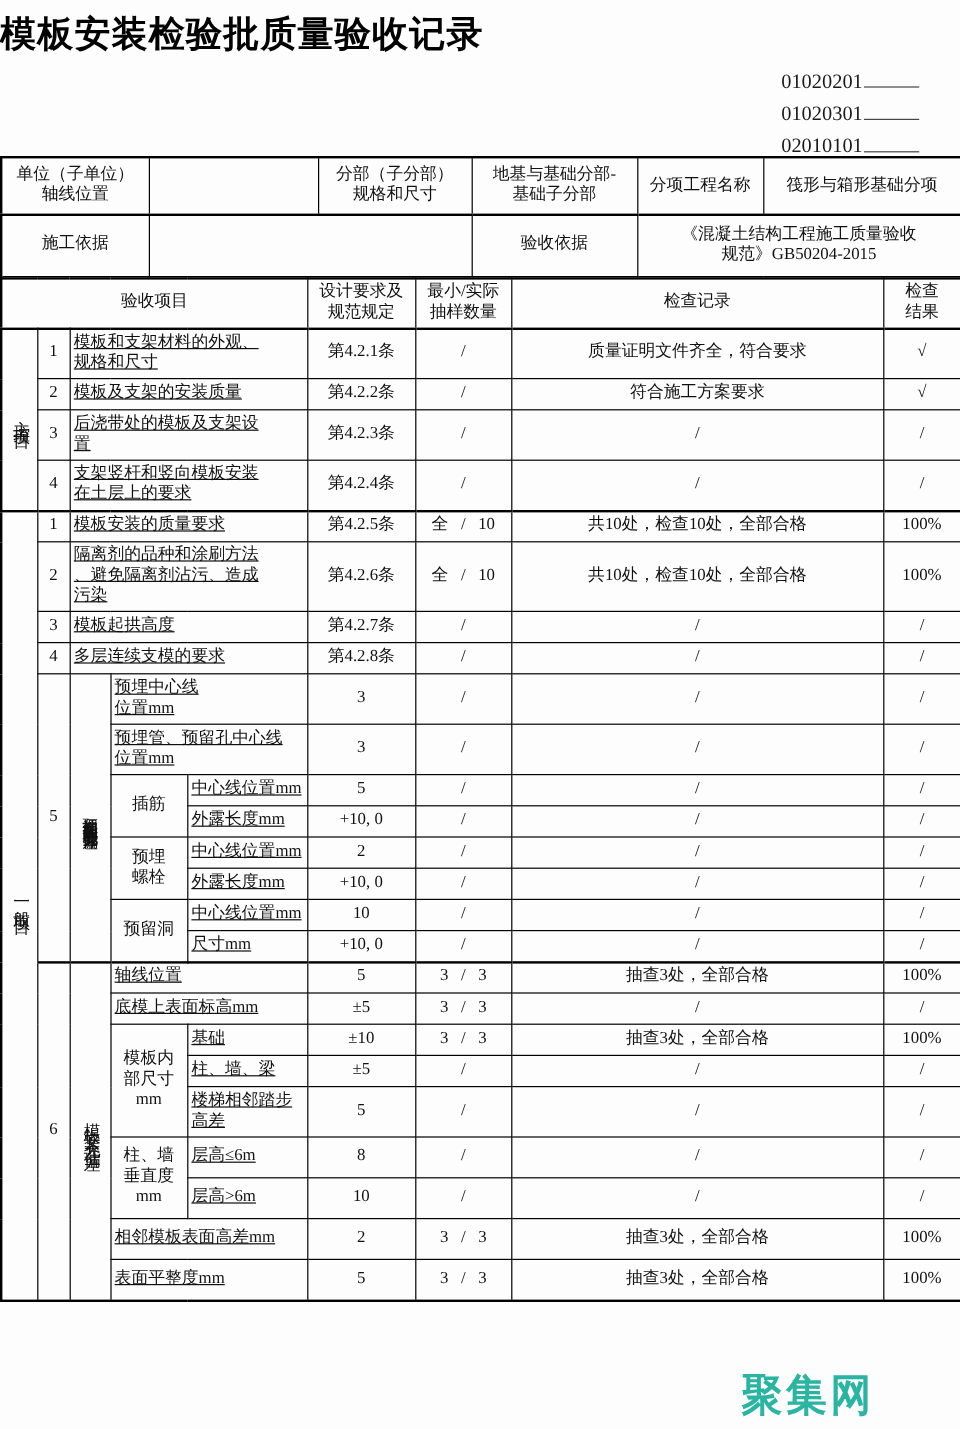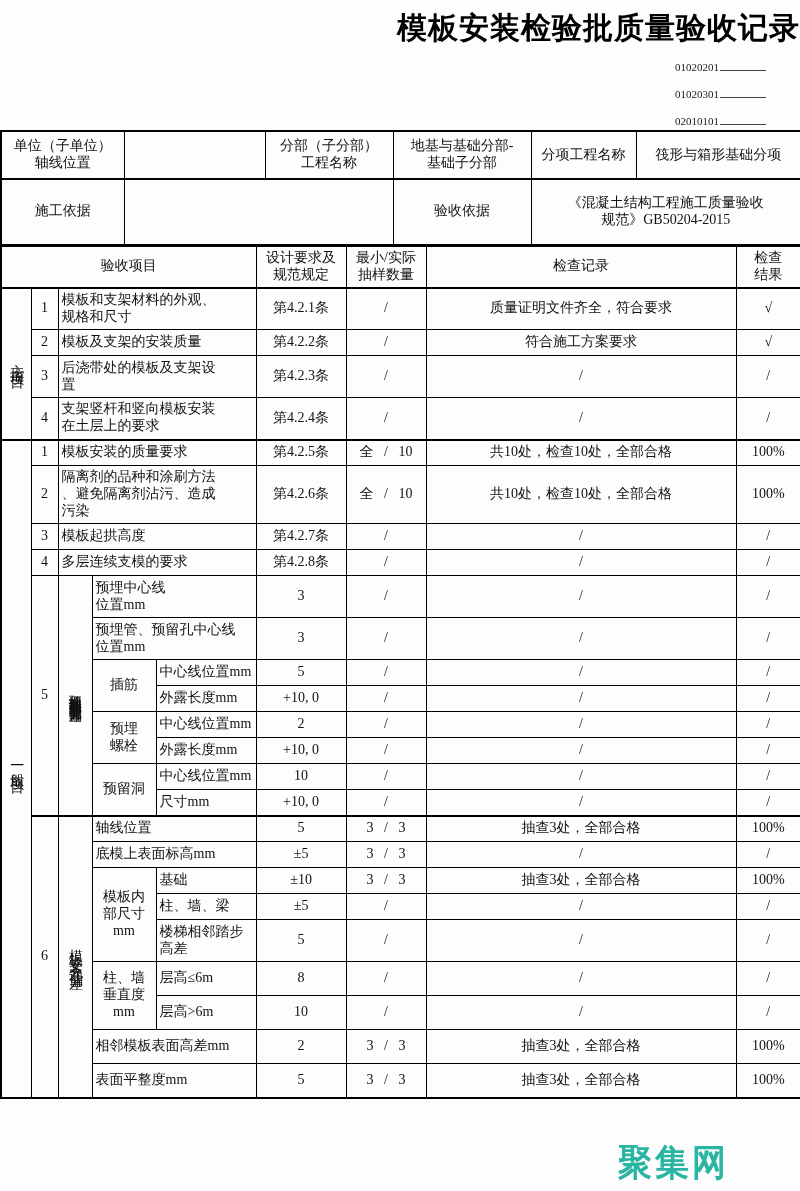--- a/index.html
+++ b/index.html
@@ -2,51 +2,51 @@
 <html><head>
 <meta charset="utf-8">
 <style>
   html,body { margin:0; padding:0; background:#fff; }
   .page {
     position:relative; width:800px; height:1191px; margin:0 auto;
     background:#fdfdfd; color:#111; overflow:hidden;
     font-family:"Liberation Serif", serif;
   }
   .title {
-    text-align:right; padding-top:8px;
+    text-align:left; padding-top:8px;
     font-family:"Liberation Sans", sans-serif;
     font-weight:bold; font-size:30px; letter-spacing:1px; color:#000;
   }
   .codes {
     position:absolute; top:54px; right:34px;
-    font-size:11px; line-height:27px; color:#1a1a1a;
+    font-size:17px; line-height:27px; color:#1a1a1a;
   }
   .code-line .uline {
     display:inline-block; width:46px; height:15px;
     border-bottom:1.5px solid #444; margin-left:1px;
   }
   table { border-collapse:collapse; table-layout:fixed; width:800px; }
   .info-table { margin-top:81px; border:2px solid #000; border-bottom:none; }
   .items-table { border:2px solid #000; }
   td {
     border:1px solid #000; text-align:center; vertical-align:middle;
     font-size:14px; line-height:1.2; padding:1px 3px;
     white-space:pre-line; word-break:break-all; color:#111;
   }
-  td.left { text-align:left; }
+  td.left { text-align:left;text-decoration:underline; }
   td.samp { word-spacing:7px; }
   .vert-cell { padding:0; }
   .vert {
     display:inline-block; writing-mode:vertical-rl; text-orientation:upright;
     letter-spacing:4px; font-size:14px;
   }
   .vert.small { letter-spacing:1px; font-size:13px; }
   tr.h26 { height:26px; } tr.h34 { height:34px; } tr.h42 { height:42px; }
   tr.h58 { height:58px; } tr.h48 { height:48px; } tr.h49 { height:49px; }
-  tr.h51 { height:65px; }
+  tr.h51 { height:51px; }
   tr.tt > td { border-top:2px solid #000; }
   tr.tb > td { border-bottom:2px solid #000; }
   .watermark {
     position:absolute; left:618px; top:1140px; z-index:5;
     font-family:"Liberation Sans", sans-serif; font-weight:bold;
     font-size:34px; letter-spacing:3px; transform:scaleY(1.08);
   }
 </style>
 </head>
 <body>
@@ -69,21 +69,21 @@
       <col style="width:138px">
         <col style="width:105px">
         <col style="width:165px">
     </colgroup>
     <tbody>
         <tr class="h48">
       <td>单位（子单位）
 轴线位置</td>
       <td></td>
       <td>分部（子分部）
-工程名称</td>
+规格和尺寸</td>
       <td>地基与基础分部-
 基础子分部</td>
       <td>分项工程名称</td>
       <td>筏形与箱形基础分项</td>
     </tr>
     <tr class="h51 tt">
       <td>施工依据</td>
       <td colspan="2"></td>
       <td>验收依据</td>
       <td colspan="2">《混凝土结构工程施工质量验收

